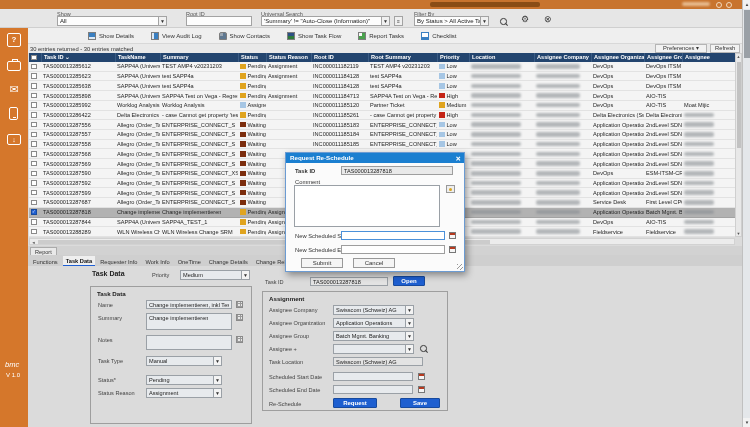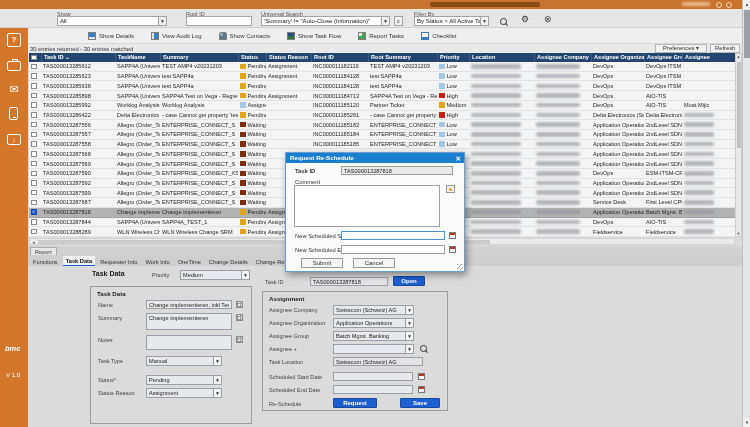--- a/index.html
+++ b/index.html
@@ -28,21 +28,21 @@
   
   .sidebar { position:absolute; left:0; top:28px; width:28px; height:399px; background:#d5772b; }
   .sico { position:absolute; left:7px; width:14px; height:14px; color:#fff; }
   .sq-ico { border:1.2px solid #fff; border-radius:2px; font-size:8px; text-align:center; line-height:12px; font-weight:bold; }
   .case-ico { width:14px; height:10px; border:1.2px solid #fff; border-radius:2px; position:relative; margin-top:3px; }
   .case-ico::before { content:''; position:absolute; left:4px; top:-3px; width:4px; height:2px; border:1.2px solid #fff; border-bottom:none; }
   .mail-ico { font-size:11px; line-height:13px; text-align:center; }
   .mob-ico { width:9px; height:13px; border:1.2px solid #fff; border-radius:2px; margin-left:2px; position:relative; }
   .mob-ico::after { content:''; position:absolute; left:2.5px; bottom:1px; width:3px; height:1px; background:#fff; }
   .tray-ico { width:14px; height:11px; border:1.2px solid #fff; border-radius:2px; margin-top:2px; position:relative; font-size:7px; text-align:center; line-height:9px; }
-  .bmclogo { position:absolute; left:5px; top:316px; color:#fff; font-weight:bold; font-size:7.5px; font-style:italic; }
+  .bmclogo { position:absolute; left:5px; top:332px; color:#fff; font-weight:normal; font-size:7.5px; font-style:italic; }
   .bmcver { position:absolute; left:6px; top:344px; color:#fff; font-size:6px; }
 
   
   .toolbar { position:absolute; left:28px; top:28px; width:714px; height:16px; background:#efefef; border-bottom:1px solid #d8d8d8; display:flex; align-items:center; padding-left:60px; gap:17px; }
   .tb-btn { display:flex; align-items:center; gap:3px; cursor:pointer; }
   .tb-lb { font-size:6px; color:#333; white-space:nowrap; }
   .tb-ic { width:8px; height:8px; border:1px solid #7d7d7d; }
   .show-details-icon { background:#3a7fc1; box-shadow:inset 0 -2px 0 #dce9f5; }
   .audit-log-icon { background:#3a7fc1; box-shadow:inset 2px 0 0 #dce9f5; }
   .contacts-icon { background:#9aa6b2; box-shadow:inset -3px -3px 0 #5f7891; border-radius:2px 2px 0 0; }

